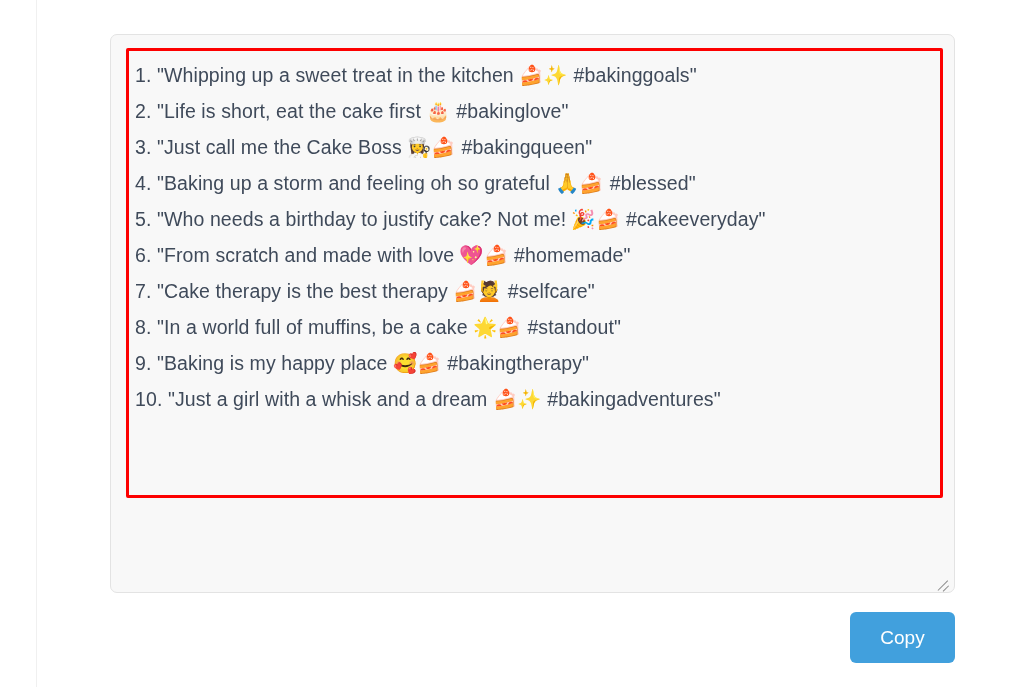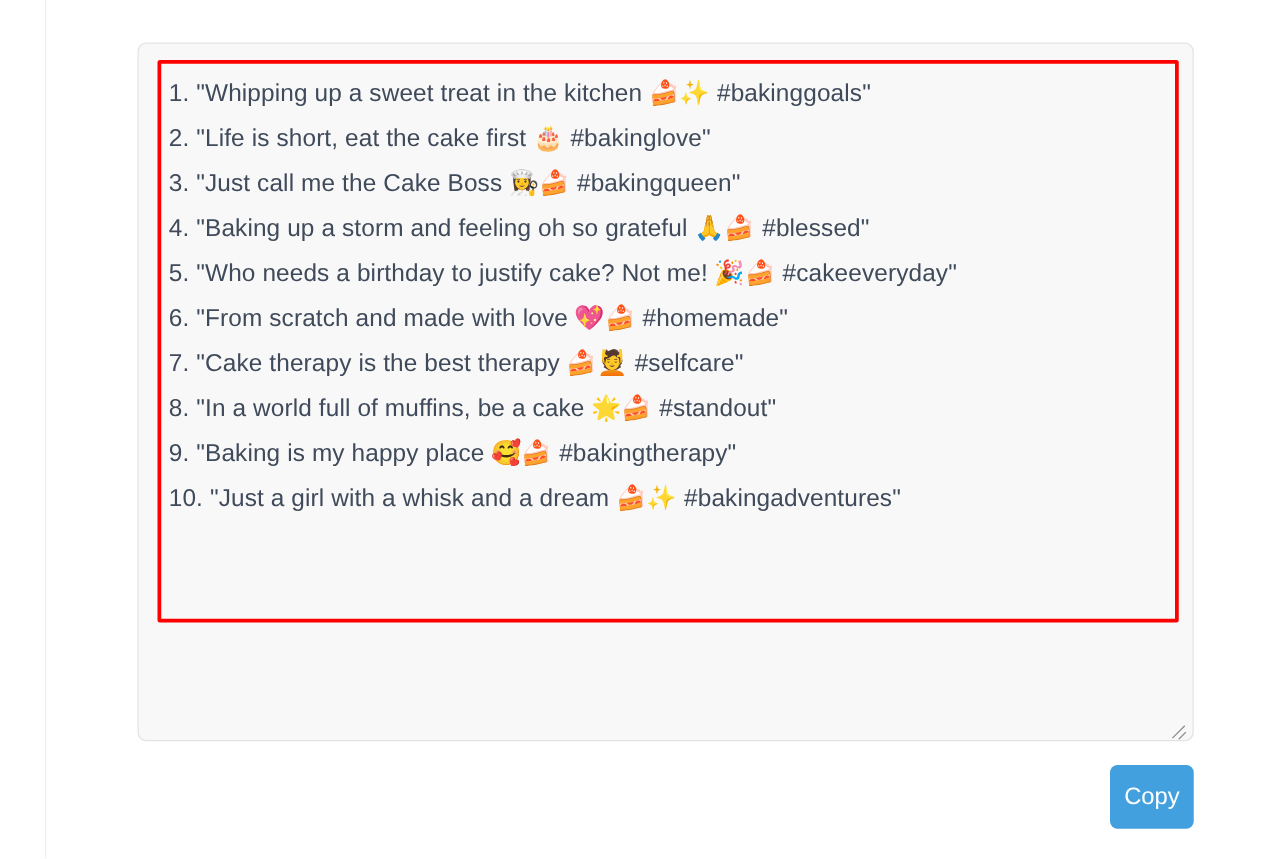--- a/index.html
+++ b/index.html
@@ -101,21 +101,21 @@
     top: 612px;
     width: 845px;
     display: flex;
     justify-content: flex-end;
   }
 
   .copy-button {
     display: inline-flex;
     align-items: center;
     justify-content: center;
-    width: 67px;
+    width: 105px;
     height: 51px;
     background: #41a0dd;
     color: #ffffff;
     border: none;
     border-radius: 6px;
     font-family: "Liberation Sans", sans-serif;
     font-size: 19px;
     cursor: pointer;
     padding: 0;
   }

